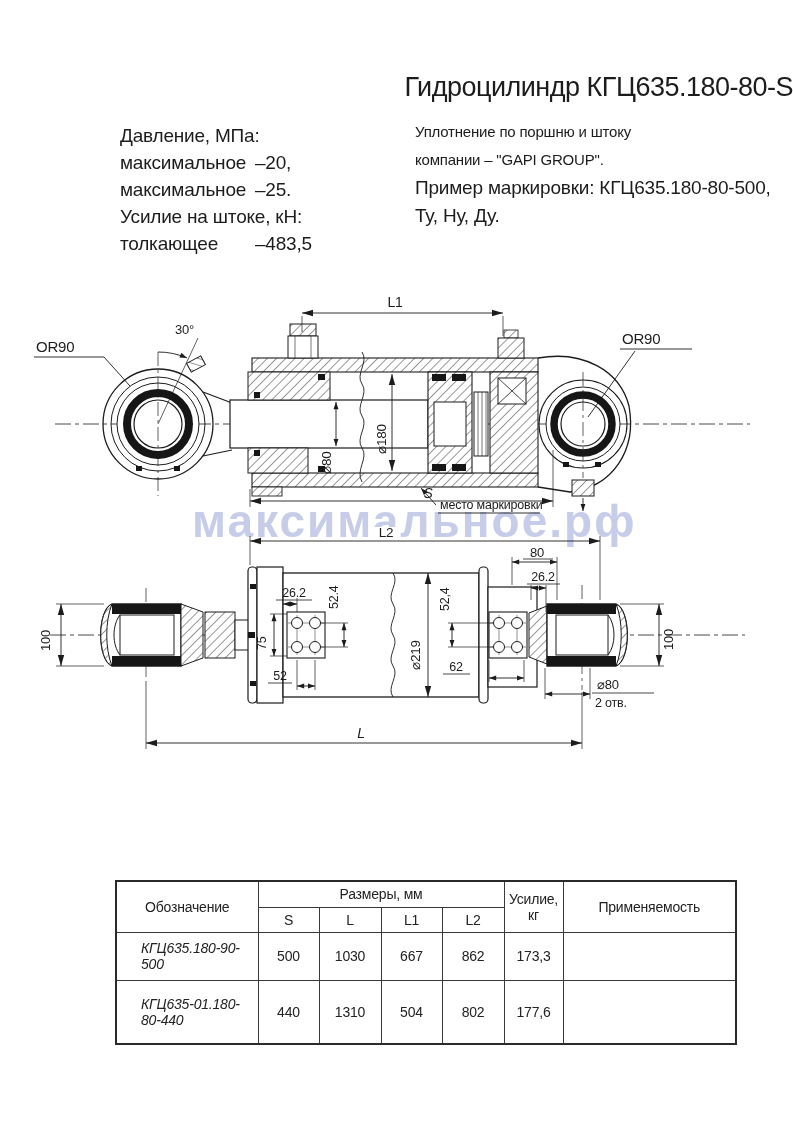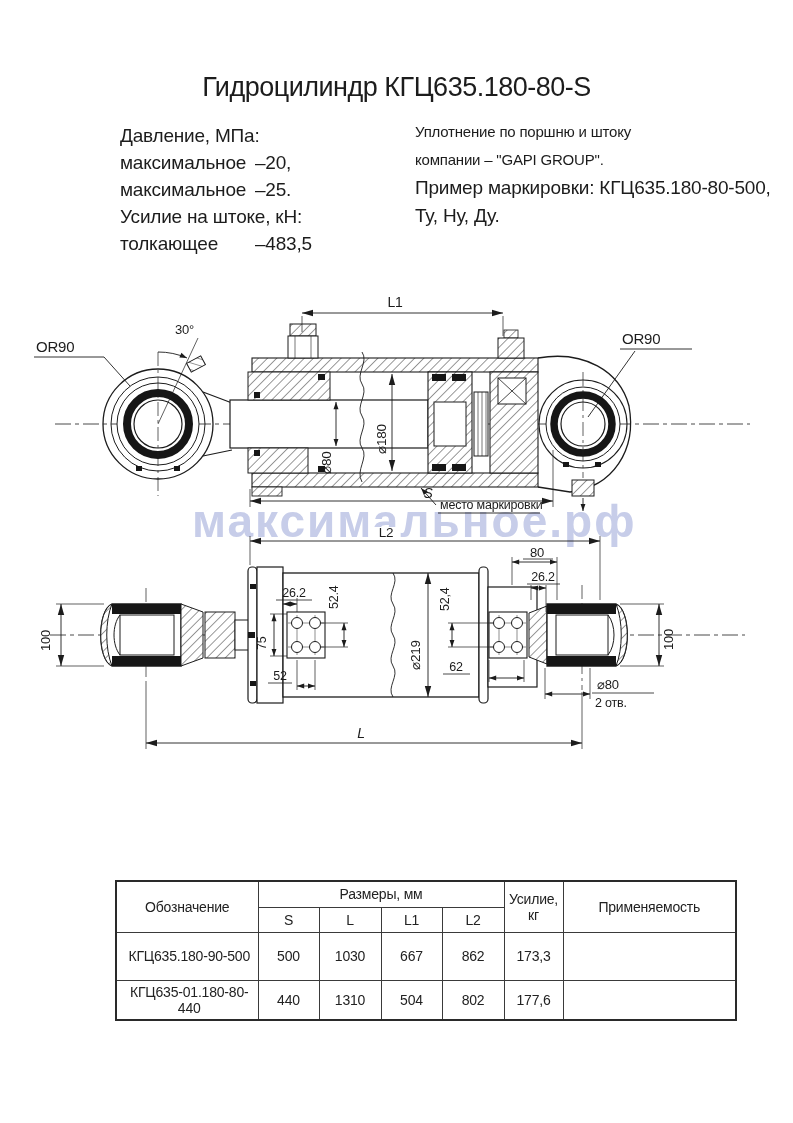--- a/index.html
+++ b/index.html
@@ -1,34 +1,34 @@
 <!DOCTYPE html>
 <html><head>
 <meta charset="utf-8">
 <style>
   html,body{margin:0;padding:0;background:#888;}
   .page{position:relative;width:793px;height:1123px;background:#ffffff;margin:0 auto;
         font-family:"Liberation Sans",sans-serif;color:#1c1c1c;overflow:hidden;letter-spacing:-0.2px;}
-  .title{position:absolute;top:72px;left:0;width:100%;text-align:center;
+  .title{position:absolute;top:72px;left:0;width:100%;text-align:right;
          font-size:27px;font-weight:400;letter-spacing:-0.5px;}
   .specs-left{position:absolute;left:120px;top:122px;font-size:19px;line-height:27px;width:300px;}
   .spec-row{display:flex;}
   .spec-label{display:inline-block;min-width:135px;}
   .specs-right{position:absolute;left:415px;top:118px;font-size:15px;line-height:28px;width:360px;}
   .specs-right .small{font-size:19px;}
   .watermark{position:absolute;left:192px;top:494px;font-size:46px;font-weight:bold;
              color:#c7cde9;letter-spacing:2px;white-space:nowrap;z-index:1;}
   svg.drawing{position:absolute;left:0;top:0;z-index:2;}
   .dim-table{position:absolute;left:115px;top:865px;width:620px;border-collapse:collapse;
              table-layout:fixed;z-index:3;font-size:14px;color:#222;}
   .dim-table th,.dim-table td{border:1px solid #3a3a3a;font-weight:400;text-align:center;
              vertical-align:middle;padding:0;overflow:hidden;}
   .dim-table{border:2px solid #2a2a2a;margin-top:15px;}
-  .dim-table .des{text-align:center;padding-left:4px;}
-  .hr1{height:26px;} .hr2{height:25px;} .dr1{height:48px;} .dr2{height:40px;}
+  .dim-table .des{text-align:left;padding-left:24px;font-style:italic;}
+  .hr1{height:26px;} .hr2{height:25px;} .dr1{height:48px;} .dr2{height:64px;}
   text{font-family:"Liberation Sans",sans-serif;fill:#1c1c1c;}
 </style>
 </head>
 <body>
 
 <div class="page">
 
   <div class="watermark">максимальное.рф</div>
 
   <div class="title">Гидроцилиндр КГЦ635.180-80-S</div>

